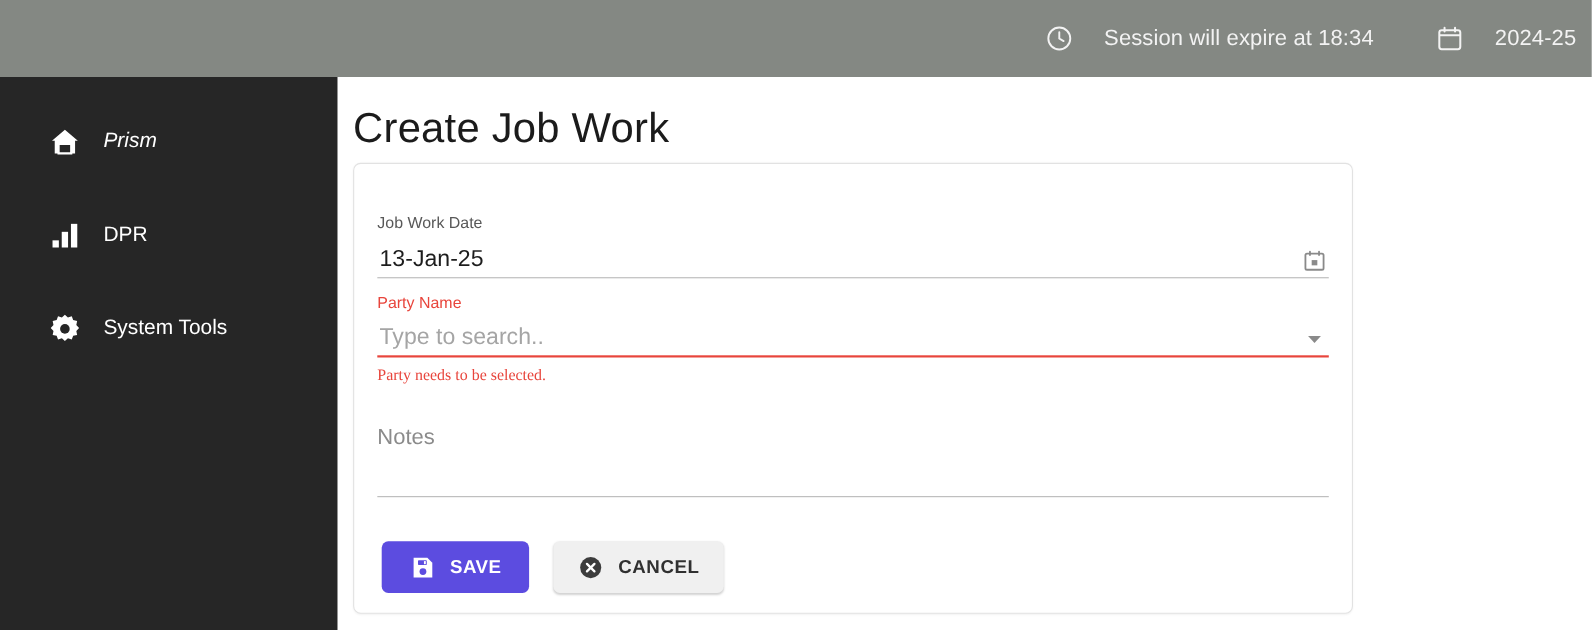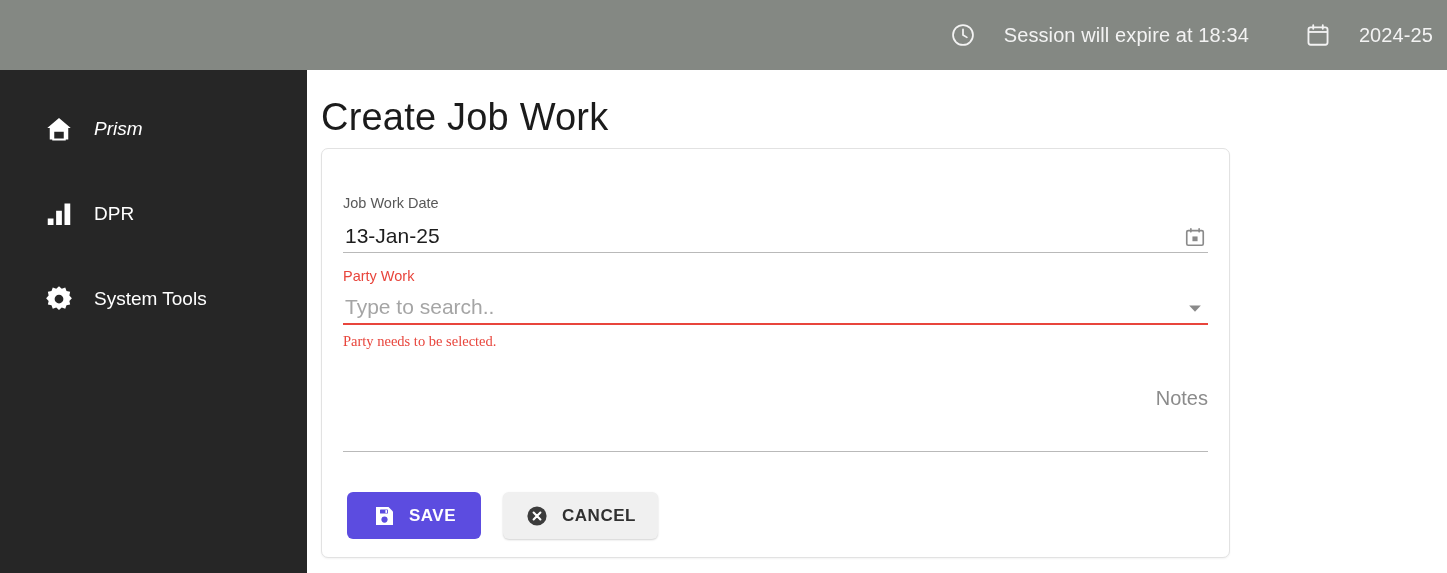--- a/index.html
+++ b/index.html
@@ -113,21 +113,21 @@
   }
   .field-value::placeholder { color: #a5a5a5; }
   .field-icon {
     width: 26px; height: 26px; flex: 0 0 auto;
     display: flex; align-items: center; justify-content: center;
     margin-bottom: 2px; cursor: pointer;
   }
   .field-error-msg {
     font-size: 14.5px; color: #e8453c; margin-top: 9px; line-height: 1; font-family: Liberation Serif, serif;
   }
-  .notes-field { margin-top: 39px; text-align: right; }
+  .notes-field { margin-top: 39px; }
   .notes-label {
     font-size: 20px; color: #8b8b8b; line-height: 1;
   }
   .notes-line {
     border-bottom: 1px solid #b9b9b9;
     height: 64px;
   }
 
   
   .btn-row {
@@ -227,21 +227,21 @@
             <svg width="22" height="22" viewBox="0 0 24 24">
               <rect x="3" y="5" width="18" height="16" rx="1.6" fill="none" stroke="#8a8a8a" stroke-width="1.8"></rect>
               <path d="M7.5 3 V6.4 M16.5 3 V6.4" stroke="#8a8a8a" stroke-width="1.8" stroke-linecap="round"></path>
               <rect x="9.2" y="11.4" width="5.6" height="5.2" fill="#8a8a8a"></rect>
             </svg>
           </span>
         </div>
       </div>
 
       <div class="field" style="margin-top:16px;">
-        <div class="field-label error">Party Work</div>
+        <div class="field-label error">Party Name</div>
         <div class="field-value-row error-line">
           <input class="field-value" type="text" placeholder="Type to search.." style="">
           <span class="field-icon">
             <svg width="20" height="20" viewBox="0 0 24 24">
               <path d="M5 9 L19 9 L12 16.5 Z" fill="#8a8a8a"></path>
             </svg>
           </span>
         </div>
         <div class="field-error-msg">Party needs to be selected.</div>
       </div>

